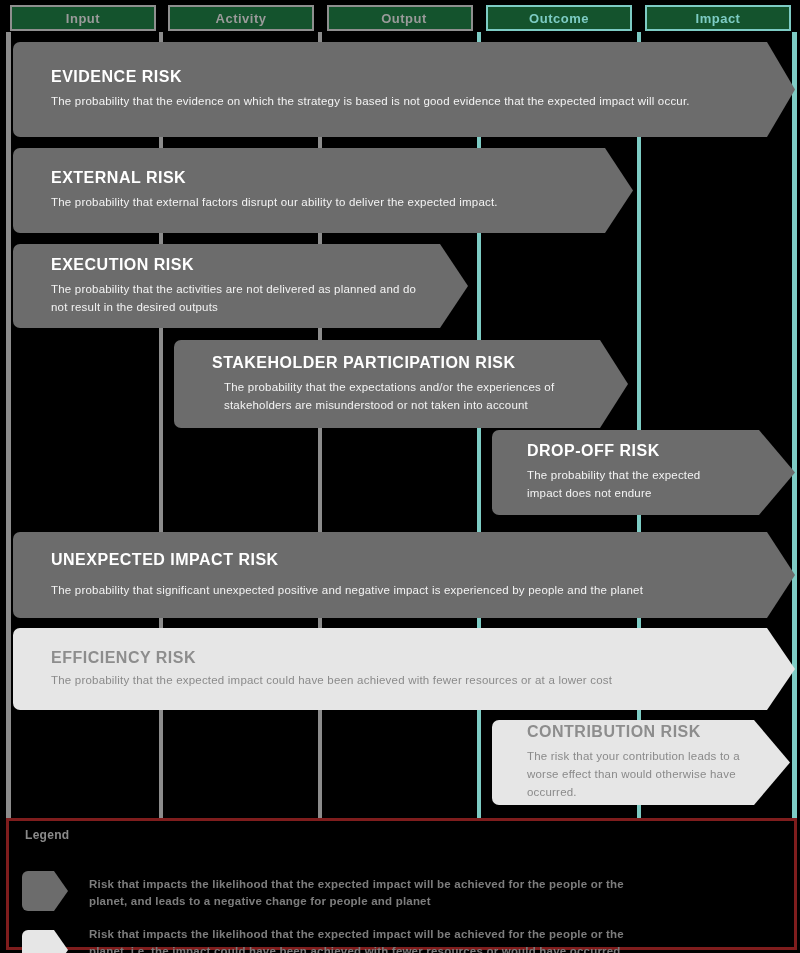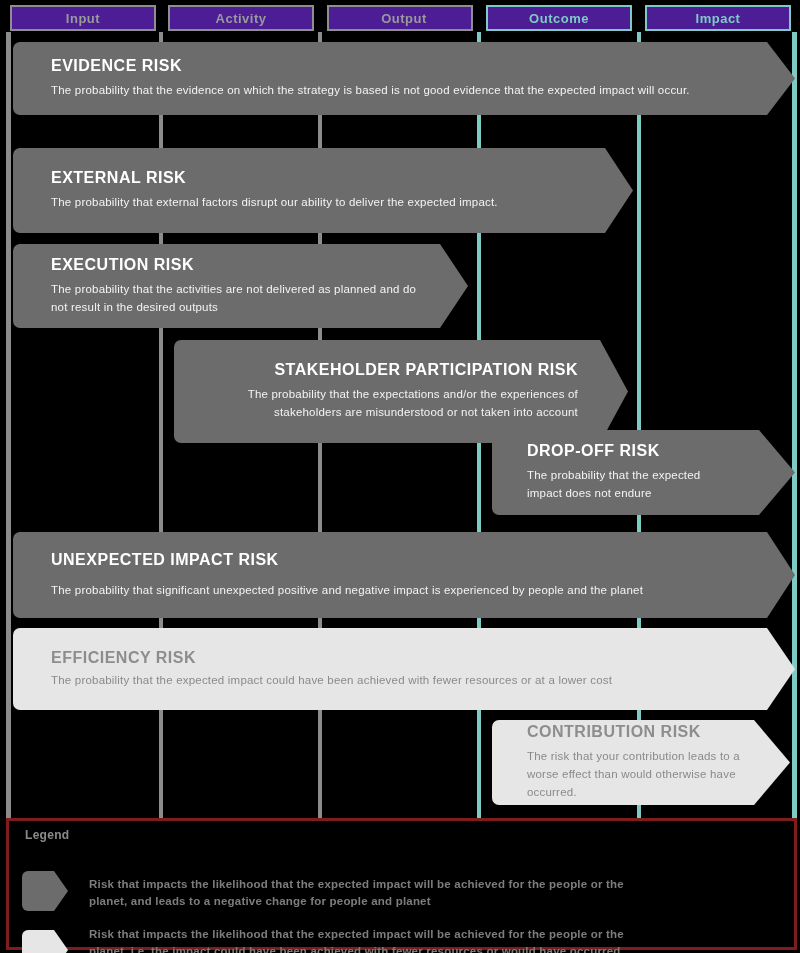--- a/index.html
+++ b/index.html
@@ -5,21 +5,21 @@
   html,body{margin:0;padding:0;}
   body{
     width:800px;height:953px;position:relative;overflow:hidden;
     background:#000000;
     font-family:"Liberation Sans", sans-serif;
   }
   
   .hdr-box{
     position:absolute;top:5px;height:26px;width:146px;box-sizing:border-box;
     border:2px solid;display:flex;align-items:center;justify-content:center;
-    font-size:13px;font-weight:bold;letter-spacing:.5px;z-index:3;background:#4c1d95;
+    font-size:13px;font-weight:bold;letter-spacing:.5px;z-index:3;background:#14532d;
   }
   .hdr-gray{border-color:#8f8f8f;color:#9a9a9a;}
   .hdr-teal{border-color:#7dcbc4;color:#7dcbc4;}
   .hx0{left:10px;} .hx1{left:168px;} .hx2{left:327px;padding-left:8px;} .hx3{left:486px;} .hx4{left:645px;}
 
   
   .vline{position:absolute;top:32px;height:786px;z-index:1;}
   .vl-gray{background:#8c8c8c;}
   .vl-teal{background:#7dcbc4;}
   .vl0{left:6px;width:5px;}
@@ -40,24 +40,24 @@
   .arrow.small{padding-left:35px;clip-path:polygon(0 0, calc(100% - 36px) 0, 100% 50%, calc(100% - 36px) 100%, 0 100%);}
   .dark{background:#6c6c6c;}
   .dark .rtitle{color:#ffffff;}
   .dark .rdesc{color:#f4f4f4;}
   .light{background:#e6e6e6;}
   .light .rtitle{color:#8d8d8d;}
   .light .rdesc{color:#8a8a8a;}
   .rtitle{font-size:16px;font-weight:bold;letter-spacing:.5px;}
   .rdesc{font-size:11.5px;letter-spacing:.2px;line-height:1.55;}
 
-  .a-evidence {left:13px; top:42px; width:782px;height:73px;}
+  .a-evidence {left:13px; top:42px; width:782px;height:95px;}
   .a-external {left:13px; top:148px;width:620px;height:85px;}
   .a-execution{left:13px; top:244px;width:455px;height:84px;}
-  .a-stake    {left:174px;top:340px;width:454px;height:103px;text-align:right;}
+  .a-stake    {left:174px;top:340px;width:454px;height:88px;}
   .a-dropoff  {left:492px;top:430px;width:303px;height:85px;}
   .a-unexp    {left:13px; top:532px;width:782px;height:86px;gap:13px;}
   .a-effic    {left:13px; top:628px;width:782px;height:82px;gap:5px;}
   .a-contrib  {left:492px;top:720px;width:298px;height:85px;}
 
   .w-exec   {max-width:372px;}
   .w-stake  {max-width:358px;margin-left:12px;}
   .w-drop   {max-width:205px;}
   .w-contrib{max-width:268px;}
 

